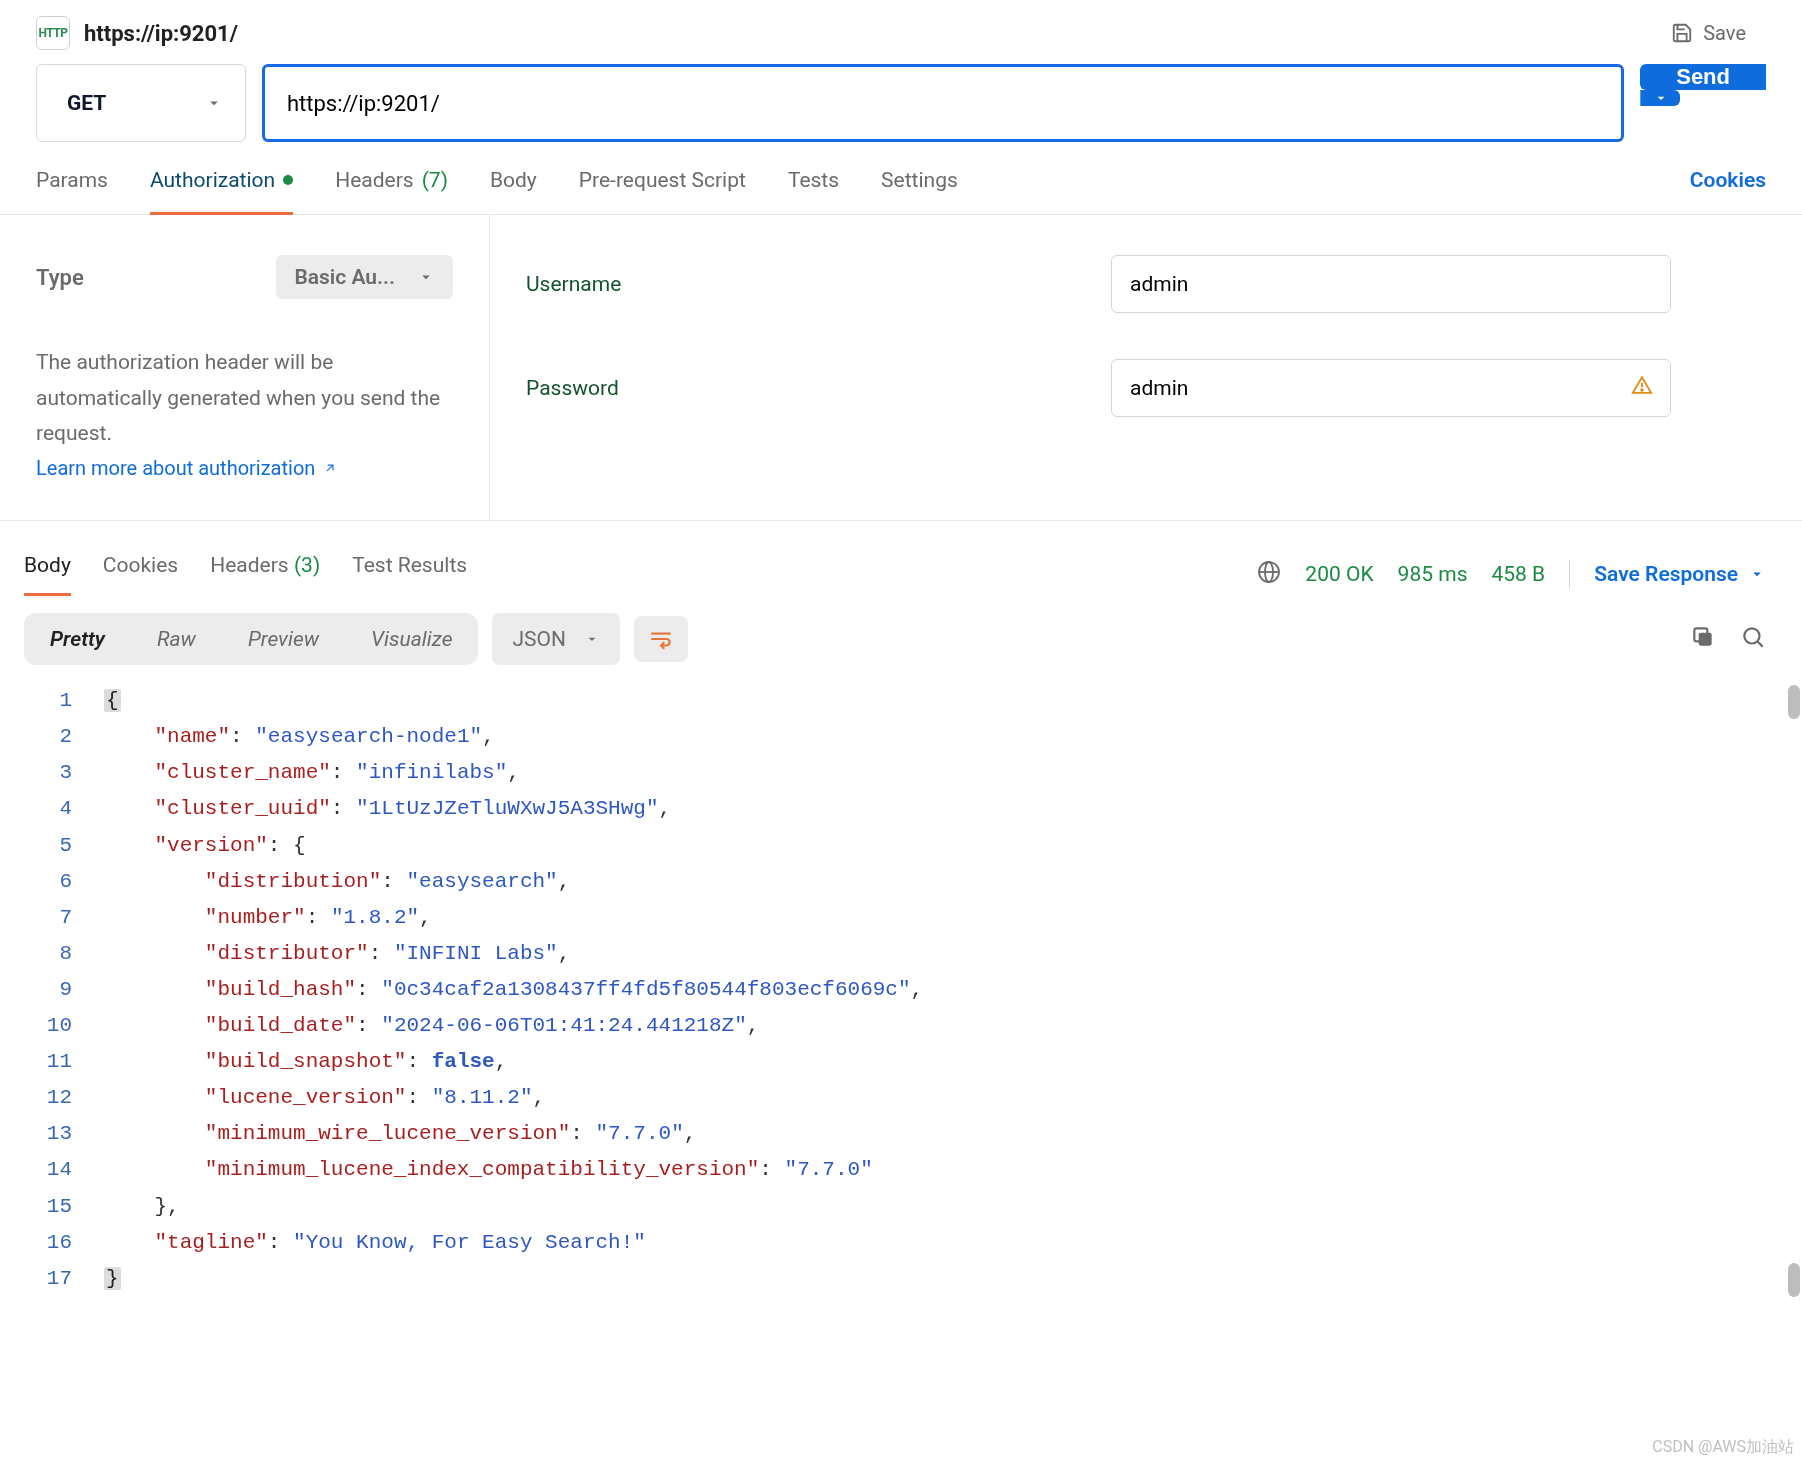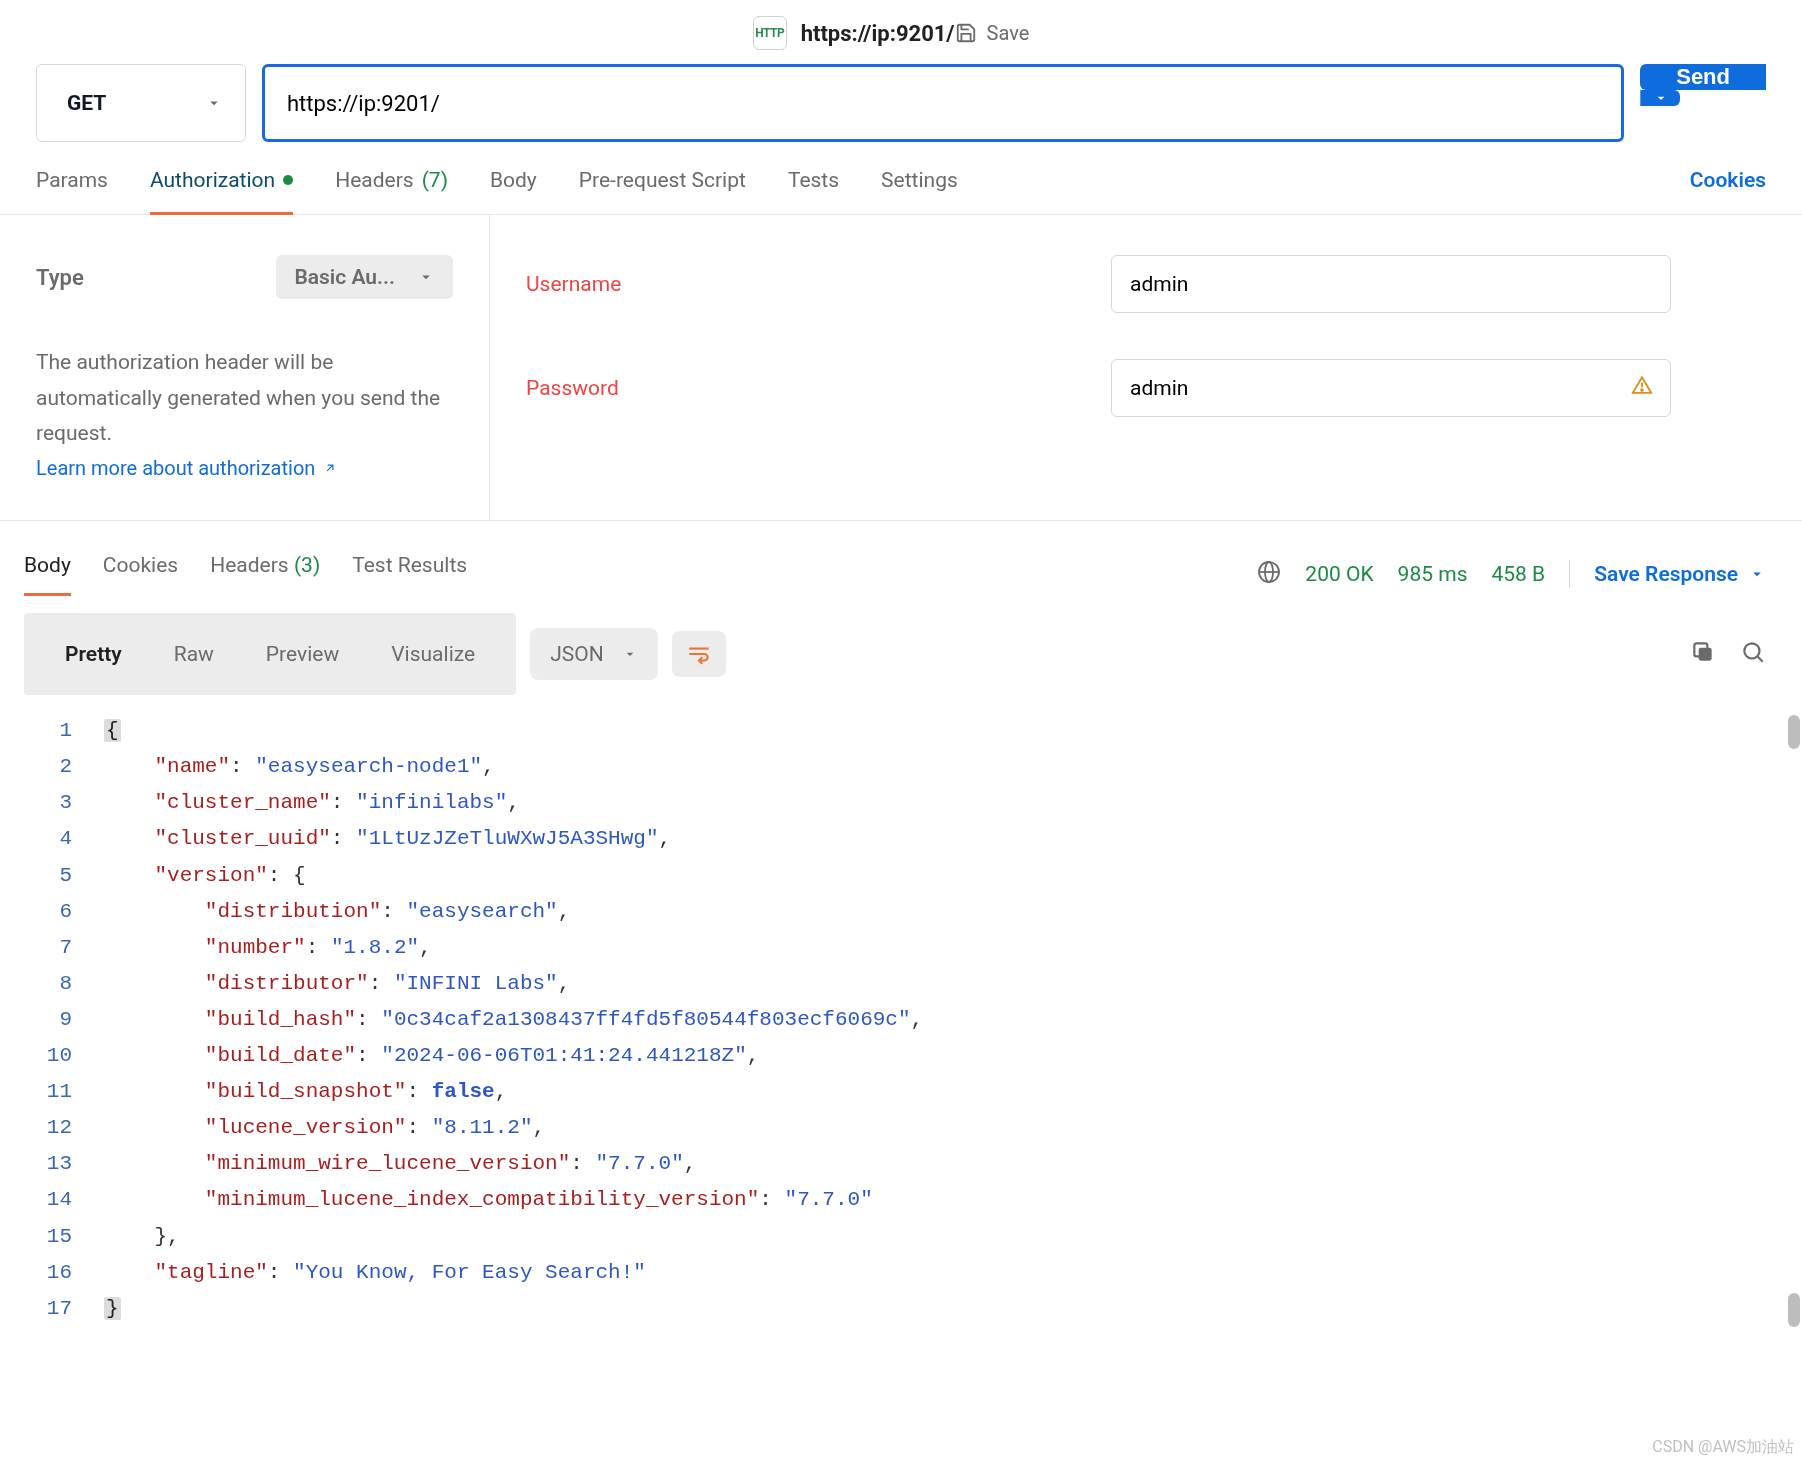--- a/index.html
+++ b/index.html
@@ -8,21 +8,21 @@
     font-size: 20px;
     color: #212121;
     background: #fff;
     width: 1802px;
   }
 
   
   .tab-header {
     display: flex;
     align-items: center;
-    justify-content: center;
+    justify-content: space-between;
     padding: 16px 56px 14px 36px;
   }
   .tab-left { display: flex; align-items: center; gap: 14px; }
   .http-icon {
     width: 34px; height: 34px;
     border: 1px solid #d0d0d0;
     border-radius: 6px;
     display: flex; align-items: center; justify-content: center;
     font-size: 12px; font-weight: 700; color: #2a8a4f;
     letter-spacing: -0.5px;
@@ -133,21 +133,21 @@
   .auth-text { color: #6b6b6b; line-height: 1.7; font-size: 21px; }
   .learn-link { color: #0f6cdd; display: inline-flex; align-items: center; gap: 8px; margin-top: 4px; }
   .learn-link svg { width: 14px; height: 14px; }
 
   .auth-right { flex: 1; padding: 40px 36px; }
   .auth-field {
     display: flex;
     align-items: center;
     margin-bottom: 46px;
   }
-  .auth-field label { width: 585px; color: #ef4444; font-size: 21px; }
+  .auth-field label { width: 585px; color: #14532d; font-size: 21px; }
   .auth-field .input-wrap {
     flex: 1; max-width: 560px;
     position: relative;
   }
   .auth-field input {
     width: 100%;
     border: 1px solid #d7d7d7;
     border-radius: 6px;
     padding: 16px 18px;
     font-size: 21px;
@@ -173,21 +173,21 @@
   .globe-icon { color: #6b6b6b; }
   .save-resp { color: #0f6cdd; font-weight: 600; display: flex; align-items: center; gap: 10px; }
 
   
   .resp-toolbar {
     display: flex; align-items: center; justify-content: space-between;
     padding: 18px 36px 14px 24px;
   }
   .tb-left { display: flex; align-items: center; gap: 14px; }
   .view-group {
-    display: flex; background: #ececec; border-radius: 4px; padding: 15px;
+    display: flex; background: #ececec; border-radius: 12px; padding: 0; font-style: italic;
   }
   .view-btn {
     padding: 14px 26px; font-size: 21px; color: #6b6b6b; cursor: pointer;
   }
   .view-btn.active { font-weight: 600; color: #212121; }
   .json-select {
     display: flex; align-items: center; gap: 18px;
     background: #ececec; border-radius: 8px; padding: 14px 20px;
     color: #6b6b6b; font-size: 21px;
   }

